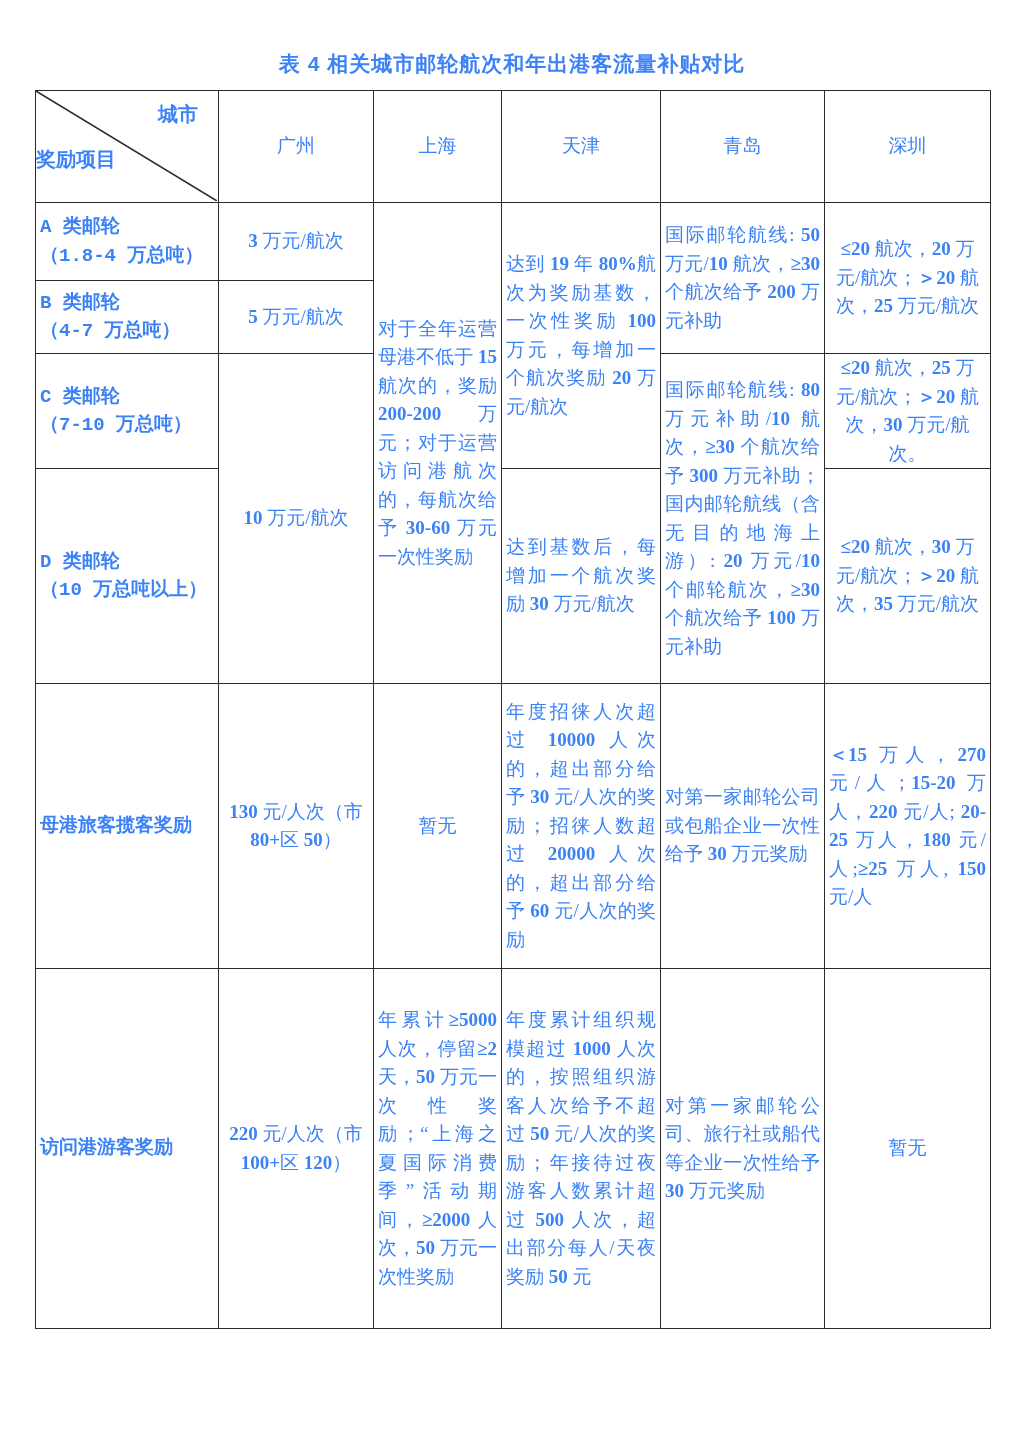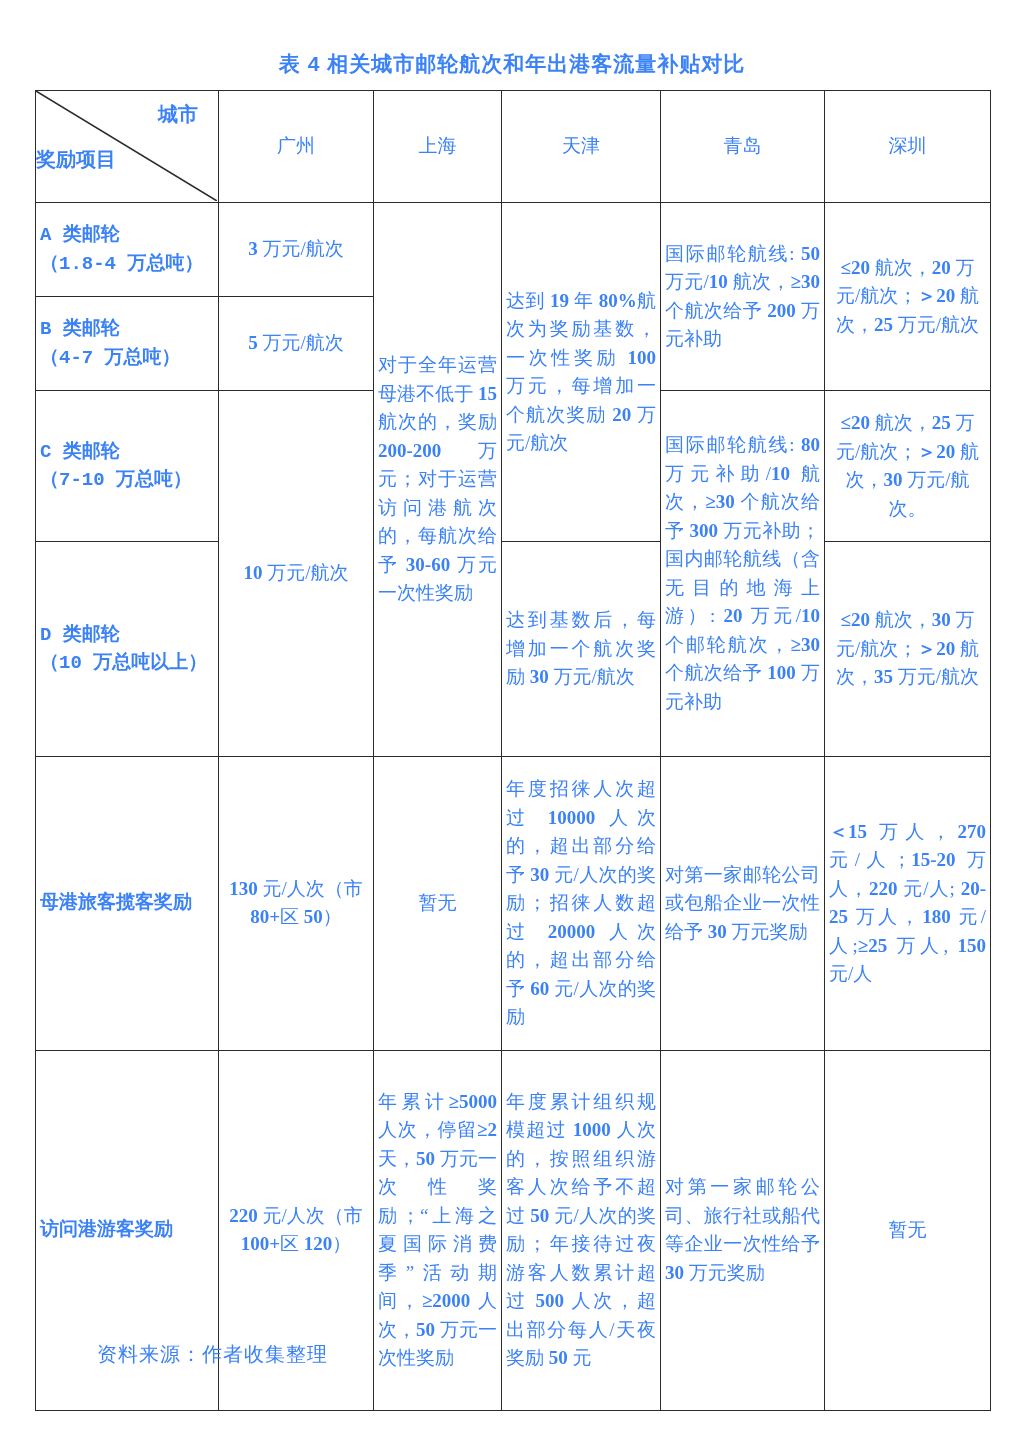--- a/index.html
+++ b/index.html
@@ -4,21 +4,21 @@
 <style>
   html,body{margin:0;padding:0;background:#fff;}
   .page{position:relative;width:1024px;height:1448px;background:#ffffff;overflow:hidden;
         font-family:"Liberation Serif","DejaVu Serif",serif;color:#3b82f6;}
   .title{position:absolute;top:50px;left:0;width:100%;text-align:center;
          font-family:"Liberation Sans","DejaVu Sans",sans-serif;
          font-weight:bold;font-size:21px;letter-spacing:1px;}
   table.grid{position:absolute;left:35px;top:90px;width:955px;height:1235px;
              border-collapse:collapse;table-layout:fixed;}
   table.grid td{border:1.5px solid #2b2b2b;vertical-align:middle;
-                font-size:19px;line-height:1.5;padding:18px 4px;
+                font-size:19px;line-height:1.5;padding:0 4px;
                 word-break:break-all;overflow:hidden;}
   td.city{font-family:"Liberation Sans","DejaVu Sans",sans-serif;
           font-weight:normal;font-size:20px;text-align:center;}
   td.rowlabel{font-weight:bold;white-space:pre-line;font-size:19px;font-family:Liberation Mono, monospace;}
   td.center{text-align:center;}
   td.just{text-align:justify;text-justify:inter-character;padding:4px 9px;}
   td.vtop{vertical-align:top;padding-top:8px;}
   td b{font-weight:bold;}
   
   td.corner{position:relative;padding:0;}
@@ -111,15 +111,14 @@
         <td class="rowlabel">访问港游客奖励</td>
         <td class="center"><b>220</b> 元/人次（市 <b>100+</b>区 <b>120</b>）</td>
         <td class="just">年累计<b>≥5000</b> 人次，停留<b>≥2</b> 天，<b>50</b> 万元一次性奖励；“上海之夏国际消费季”活动期间，<b>≥2000</b> 人次，<b>50</b> 万元一次性奖励</td>
         <td class="just">年度累计组织规模超过 <b>1000</b> 人次的，按照组织游客人次给予不超过 <b>50</b> 元/人次的奖励；年接待过夜游客人数累计超过 <b>500</b> 人次，超出部分每人/天夜奖励 <b>50</b> 元</td>
         <td class="just">对第一家邮轮公司、旅行社或船代等企业一次性给予 <b>30</b> 万元奖励</td>
         <td class="center">暂无</td>
       </tr>
     </tbody>
   </table>
 
-  <div class="footer">资料来源：作者收集整理</div>
 
 </div>
 
 </body></html>

